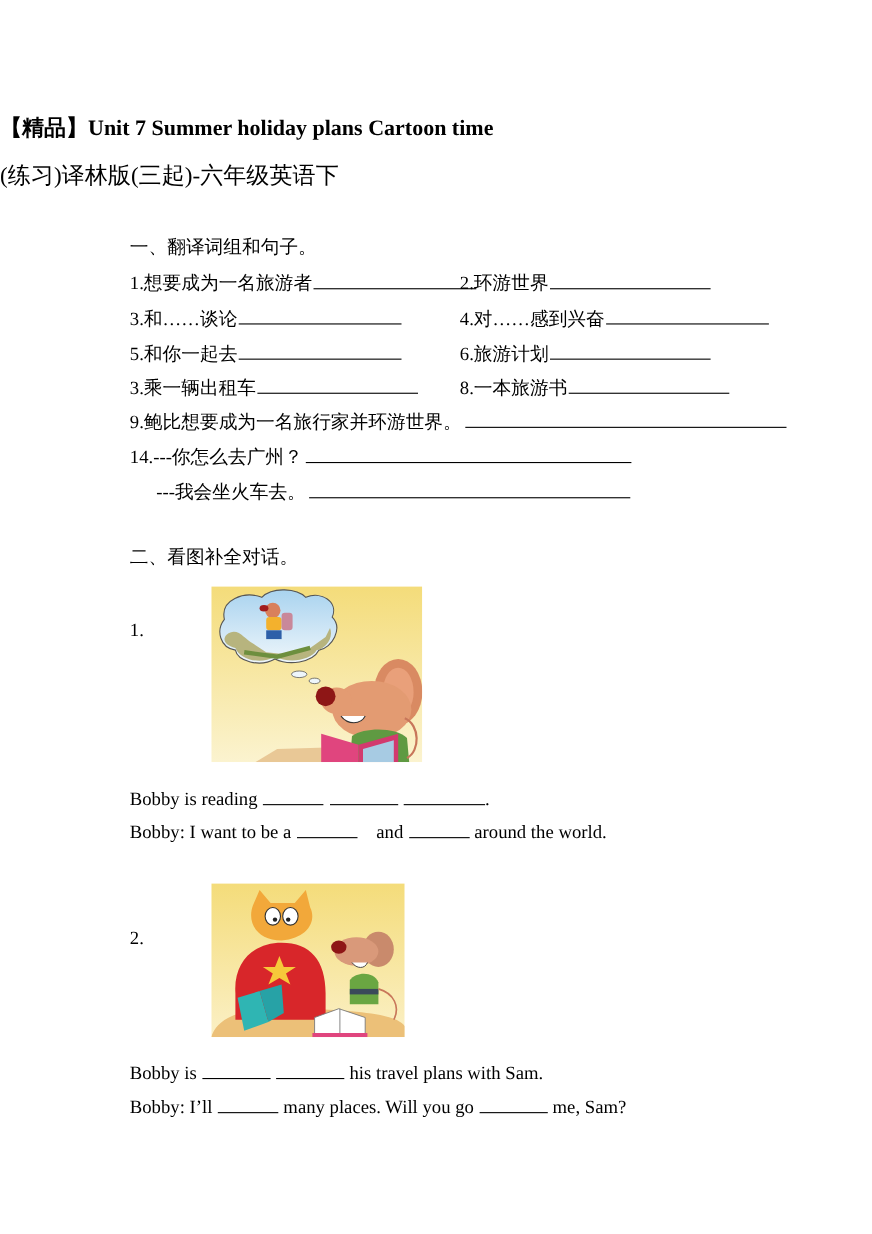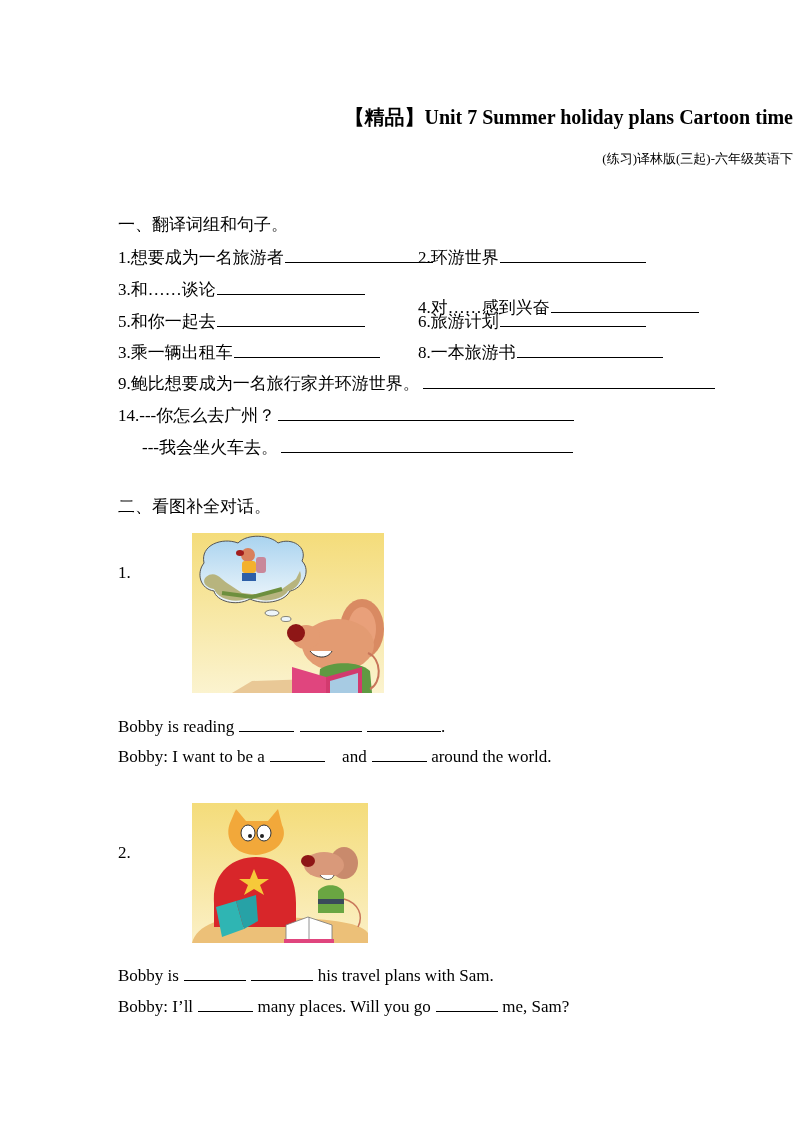--- a/index.html
+++ b/index.html
@@ -1,25 +1,25 @@
 <!DOCTYPE html>
 <html><head>
 <meta charset="utf-8">
 <style>
   html, body { margin: 0; padding: 0; background: #ffffff; }
   body {
     width: 793px; height: 1122px; position: relative; overflow: hidden;
     font-family: "Liberation Serif", "DejaVu Serif", serif; color: #000;
   }
   .title {
-    position: absolute; left: 0; width: 793px; text-align: right;
+    position: absolute; left: 0; width: 793px; text-align: left;
     font-weight: bold; font-size: 20px; line-height: 24px;
   }
   .title.l1 { top: 105px; }
-  .title.l2 { top: 147px; font-weight: normal; font-size: 13px; }
+  .title.l2 { top: 147px; font-weight: normal; font-size: 21px; }
   .t2bold { font-weight: bold; }
   .line {
     position: absolute; font-size: 17px; line-height: 16px; white-space: nowrap;
   }
   .blank {
     display: inline-block; border-bottom: 1px solid #000; height: 12px;
     vertical-align: baseline; margin-left: 1px;
   }
   .pic {
     position: absolute; overflow: hidden;
@@ -36,21 +36,21 @@
 <div class="line" style="left:118px;top:250px;">
   <span>1.想要成为一名旅游者</span><span class="blank" style="width:148px"></span>
 </div>
 <div class="line" style="left:418px;top:250px;">
   <span>2.环游世界</span><span class="blank" style="width:146px"></span>
 </div>
 
 <div class="line" style="left:118px;top:282px;">
   <span>3.和……谈论</span><span class="blank" style="width:148px"></span>
 </div>
-<div class="line" style="left:418px;top:282px;margin-top:18px;">
+<div class="line" style="left:418px;top:282px;">
   <span>4.对……感到兴奋</span><span class="blank" style="width:148px"></span>
 </div>
 
 <div class="line" style="left:118px;top:314px;">
   <span>5.和你一起去</span><span class="blank" style="width:148px"></span>
 </div>
 <div class="line" style="left:418px;top:314px;">
   <span>6.旅游计划</span><span class="blank" style="width:146px"></span>
 </div>
 

